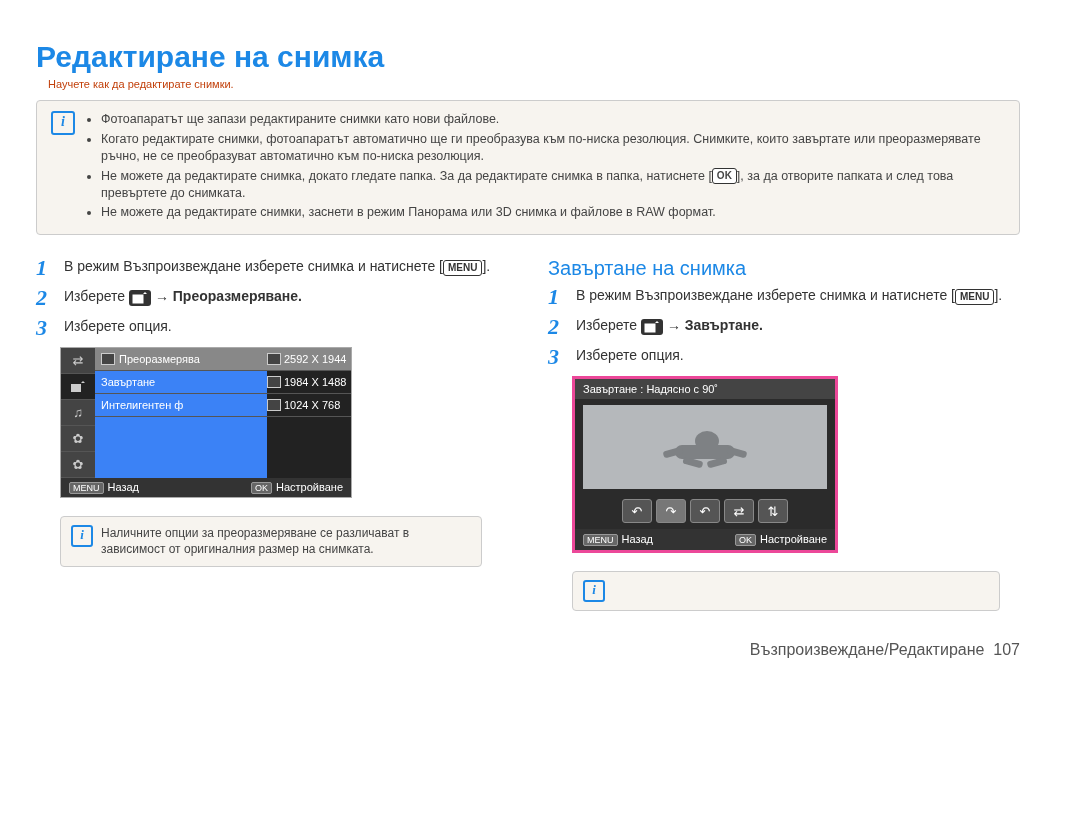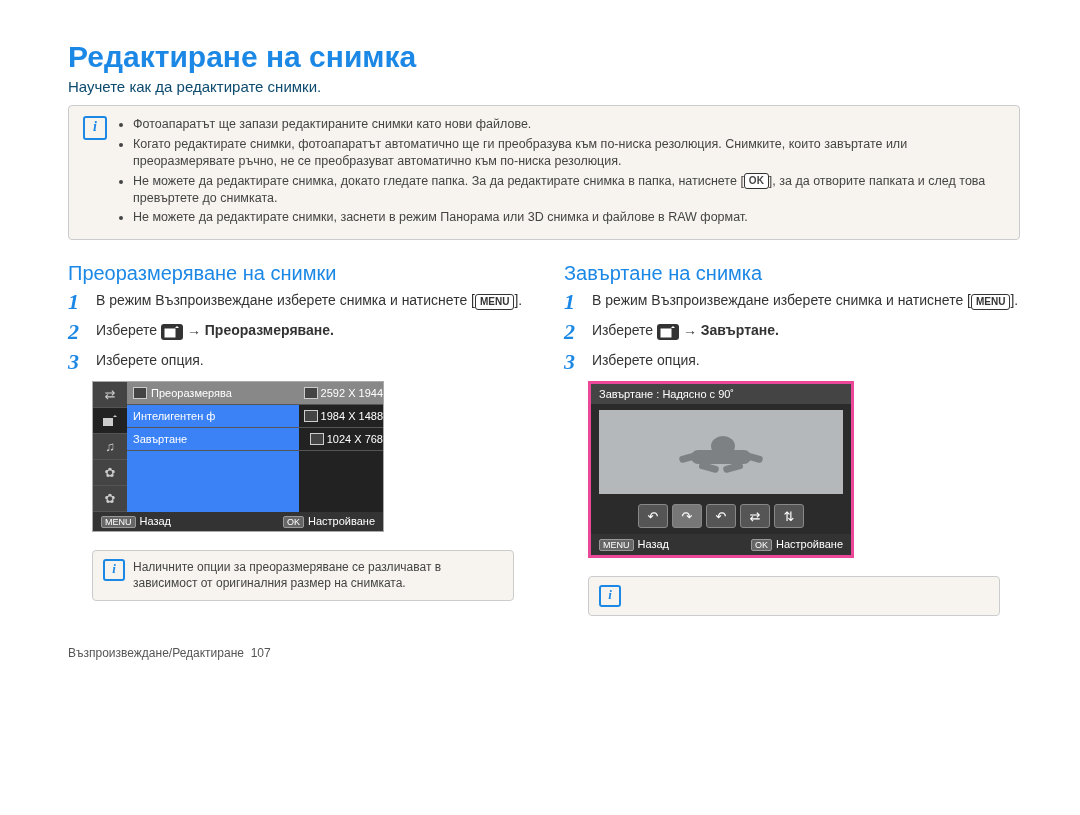--- a/index.html
+++ b/index.html
@@ -4,33 +4,33 @@
 <style>
   body {
     margin: 0;
     padding: 0;
     font-family: Arial, Helvetica, sans-serif;
     background: #fff;
     color: #333;
     width: 1080px;
   }
   .page {
-    padding: 40px 60px 20px 68px;
+    padding: 40px 60px 20px 36px;
     box-sizing: border-box;
   }
   .title {
     color: #1C88E6;
     font-size: 30px;
     font-weight: bold;
     margin: 0 0 4px 0;
   }
   .intro {
-    font-size: 15px;
-    color: #0c4a6e;
-    margin: 2px 0 10px 0;
+    font-size: 11px;
+    color: #c2410c;
+    margin: 2px 0 10px 12px;
   }
   .note-box {
     border: 1px solid #ccc;
     background: #f7f4ef;
     border-radius: 4px;
     padding: 10px 14px 10px 14px;
     display: flex;
     gap: 10px;
   }
   .note-icon {
@@ -175,21 +175,21 @@
   .shot-right {
     width: 84px;
     background: #222;
     display: flex;
     flex-direction: column;
   }
   .shot-right .rrow {
     height: 22px;
     display: flex;
     align-items: center;
-    justify-content: flex-end;
+    justify-content: flex-start;
     border-bottom: 1px solid #555;
     gap: 3px;
   }
   .shot-right .rrow.sel { background: #888; }
   .shot-footer {
     display: flex;
     justify-content: space-between;
     padding: 3px 8px;
     background: #333;
     font-size: 11px;
@@ -254,22 +254,22 @@
   }
   .shot2-footer {
     display:flex; justify-content:space-between; padding:4px 8px; background:#333;
   }
   .shot2-footer .lbl {
     display:inline-block; background:#666; border:1px solid #999; border-radius:2px;
     padding:0 3px; font-size:9px; margin-right:4px;
   }
 
   .page-footer {
-    text-align:left;
-    font-size:12px;
+    text-align:right;
+    font-size:16px;
     color:#555;
     margin-top:30px;
   }
   .pic-ic {
     display:inline-block; width:12px; height:10px; border:1px solid #ccc; background:#444;
     position:relative;
   }
 </style>
 </head>
 <body>
@@ -284,21 +284,20 @@
       <li>Фотоапаратът ще запази редактираните снимки като нови файлове.</li>
       <li>Когато редактирате снимки, фотоапаратът автоматично ще ги преобразува към по-ниска резолюция. Снимките, които завъртате или преоразмерявате ръчно, не се преобразуват автоматично към по-ниска резолюция.</li>
       <li>Не можете да редактирате снимка, докато гледате папка. За да редактирате снимка в папка, натиснете [<span class="btn-inline">OK</span>], за да отворите папката и след това превъртете до снимката.</li>
       <li>Не можете да редактирате снимки, заснети в режим Панорама или 3D снимка и файлове в RAW формат.</li>
     </ul>
   </div>
 
   <div class="columns">
 
     <div class="col">
-      <h2 class="section-title">Преоразмеряване на снимки</h2>
 
       <div class="step">
         <div class="step-num">1</div>
         <div class="step-text">В режим Възпроизвеждане изберете снимка и натиснете [<span class="btn-inline">MENU</span>].</div>
       </div>
       <div class="step">
         <div class="step-num">2</div>
         <div class="step-text">
           <span>Изберете </span>
           <span class="edit-icon">
@@ -328,24 +327,24 @@
             <div class="ic">♫</div>
             <div class="ic">✿</div>
             <div class="ic">✿</div>
           </div>
           <div class="shot-mid">
             <div class="shot-row sel">
                 <span class="pic-ic"></span>
                 <span>Преоразмерява</span>
               </div>
             <div class="shot-row">
+                <span>Завъртане</span>
+              </div>
+            <div class="shot-row">
                 <span>Интелигентен ф</span>
-              </div>
-            <div class="shot-row">
-                <span>Завъртане</span>
               </div>
           </div>
           <div class="shot-right">
             <div class="rrow sel">
                 <span class="pic-ic"></span>
                 <span>2592 X 1944</span>
               </div>
             <div class="rrow">
                 <span class="pic-ic"></span>
                 <span>1984 X 1488</span>

